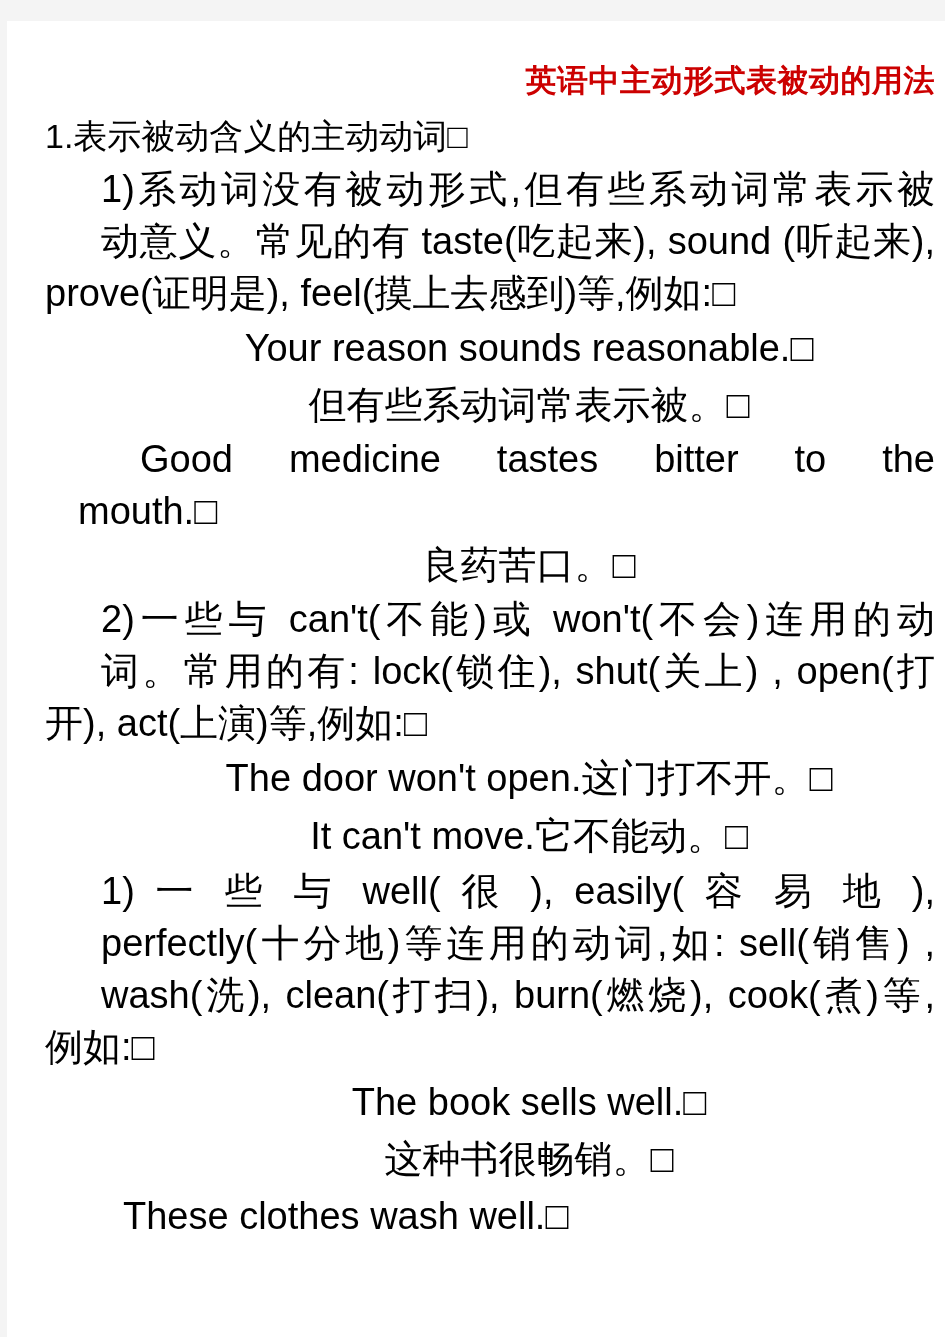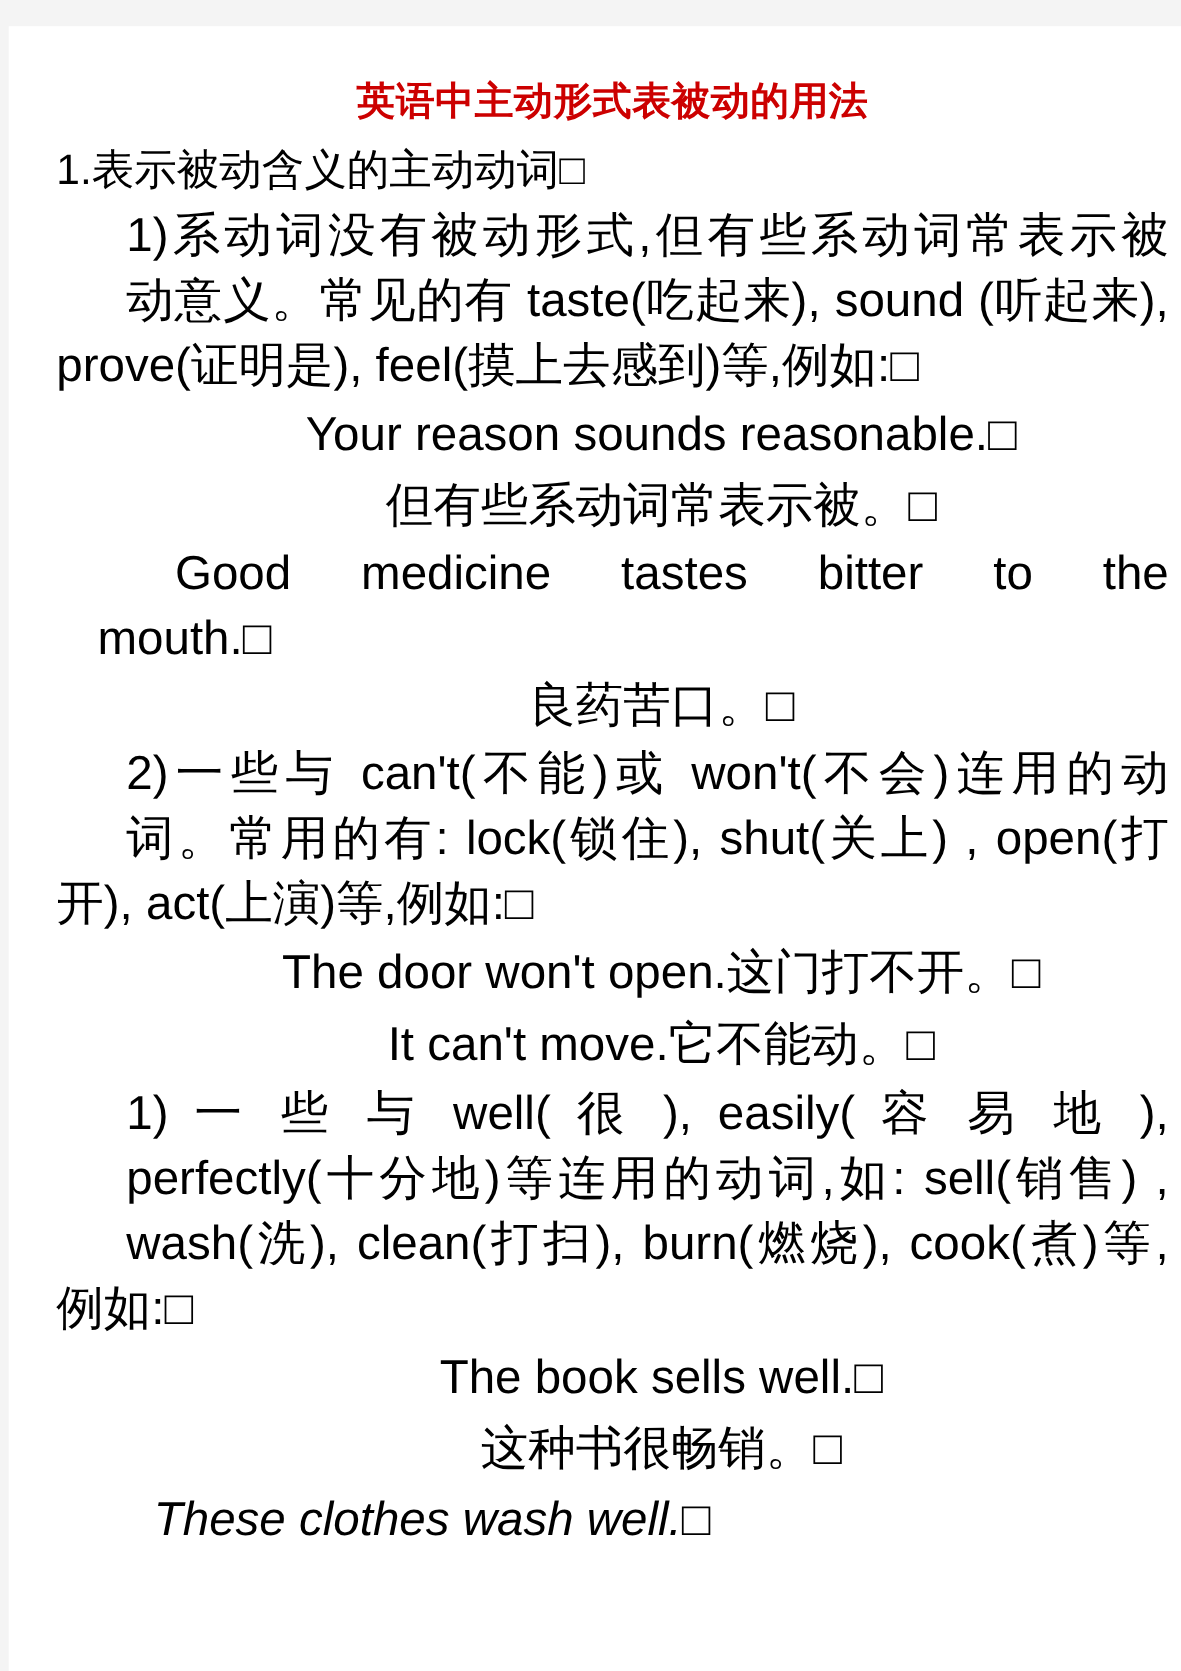--- a/index.html
+++ b/index.html
@@ -31,37 +31,37 @@
     width: 100%;
   }
 
   
   .doc-title {
     font-family: "Liberation Serif", "DejaVu Serif", serif;
     color: #cc0000;
     font-weight: bold;
     font-size: 31px;
     line-height: 44px;
-    text-align: center;
+    text-align: right;
     margin: 38px 0 6px 0;
     letter-spacing: 0.5px;
   }
 
   
   .para {
     font-family: "Liberation Sans", sans-serif;
     color: #000000;
     font-size: 38px;
     line-height: 52px;
     margin: 0;
     text-align: justify;
     text-justify: inter-character;
     word-spacing: 0px;
   }
-  .para:last-child { text-align: left; font-style: italic; }
+  .para:last-child { text-align: left; }
 
   
   .lvl1 {
     font-size: 34px;
     line-height: 54px;
     text-align: left;
   }
 
   
   .lvl2 {

